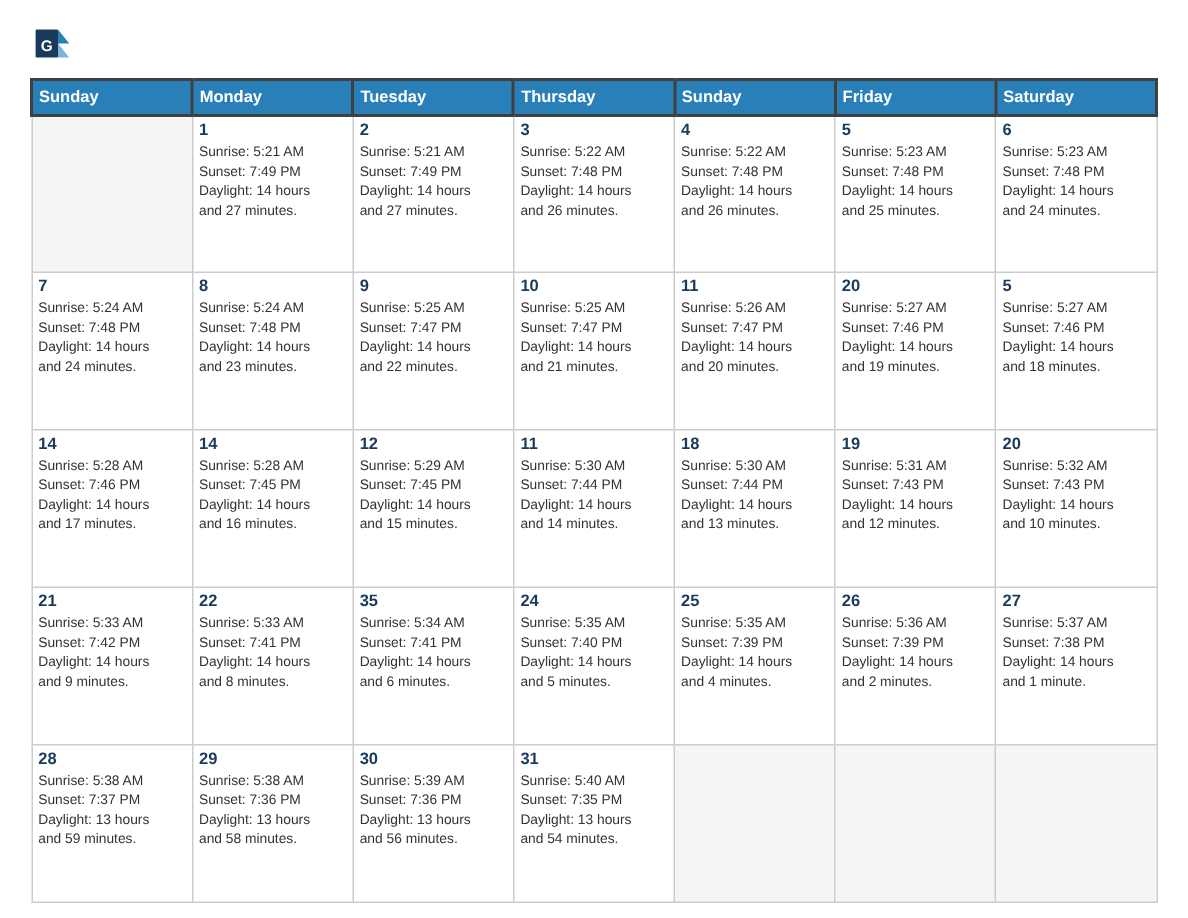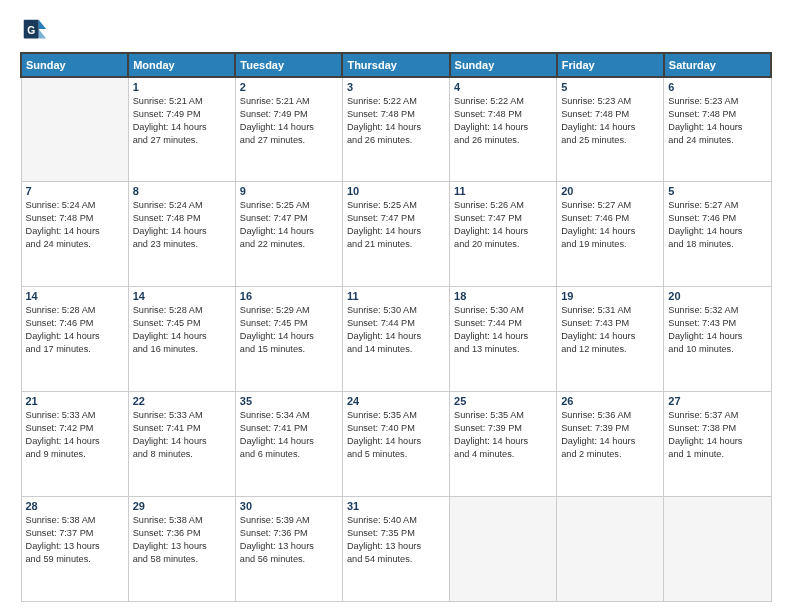--- a/index.html
+++ b/index.html
@@ -191,21 +191,21 @@
         <tr>
           <td>
             <span class="day-num">14</span>
             <div class="day-info">Sunrise: 5:28 AM<br>Sunset: 7:46 PM<br>Daylight: 14 hours<br>and 17 minutes.</div>
           </td>
           <td>
             <span class="day-num">14</span>
             <div class="day-info">Sunrise: 5:28 AM<br>Sunset: 7:45 PM<br>Daylight: 14 hours<br>and 16 minutes.</div>
           </td>
           <td>
-            <span class="day-num">16</span>
+            <span class="day-num">12</span>
             <div class="day-info">Sunrise: 5:29 AM<br>Sunset: 7:45 PM<br>Daylight: 14 hours<br>and 15 minutes.</div>
           </td>
           <td>
             <span class="day-num">11</span>
             <div class="day-info">Sunrise: 5:30 AM<br>Sunset: 7:44 PM<br>Daylight: 14 hours<br>and 14 minutes.</div>
           </td>
           <td>
             <span class="day-num">18</span>
             <div class="day-info">Sunrise: 5:30 AM<br>Sunset: 7:44 PM<br>Daylight: 14 hours<br>and 13 minutes.</div>
           </td>

